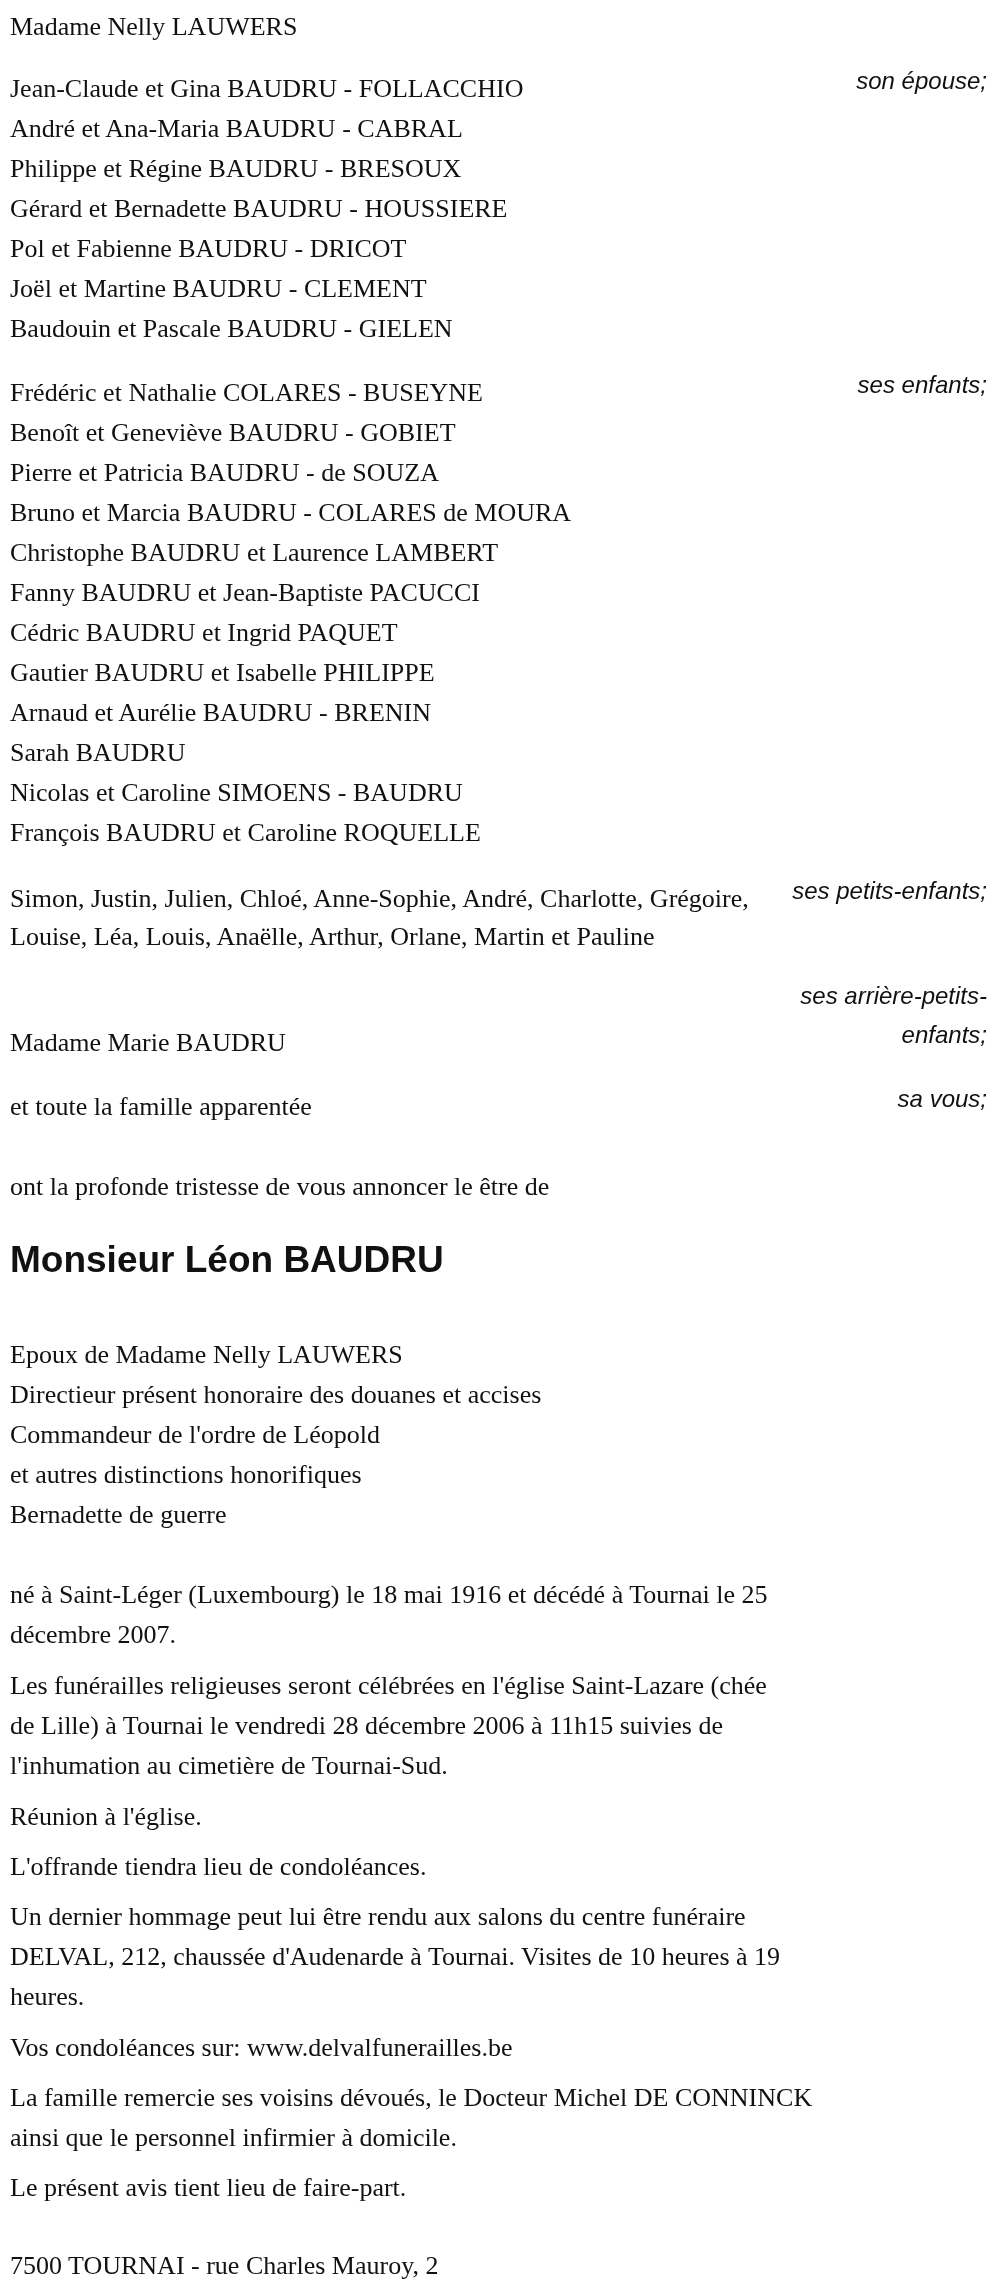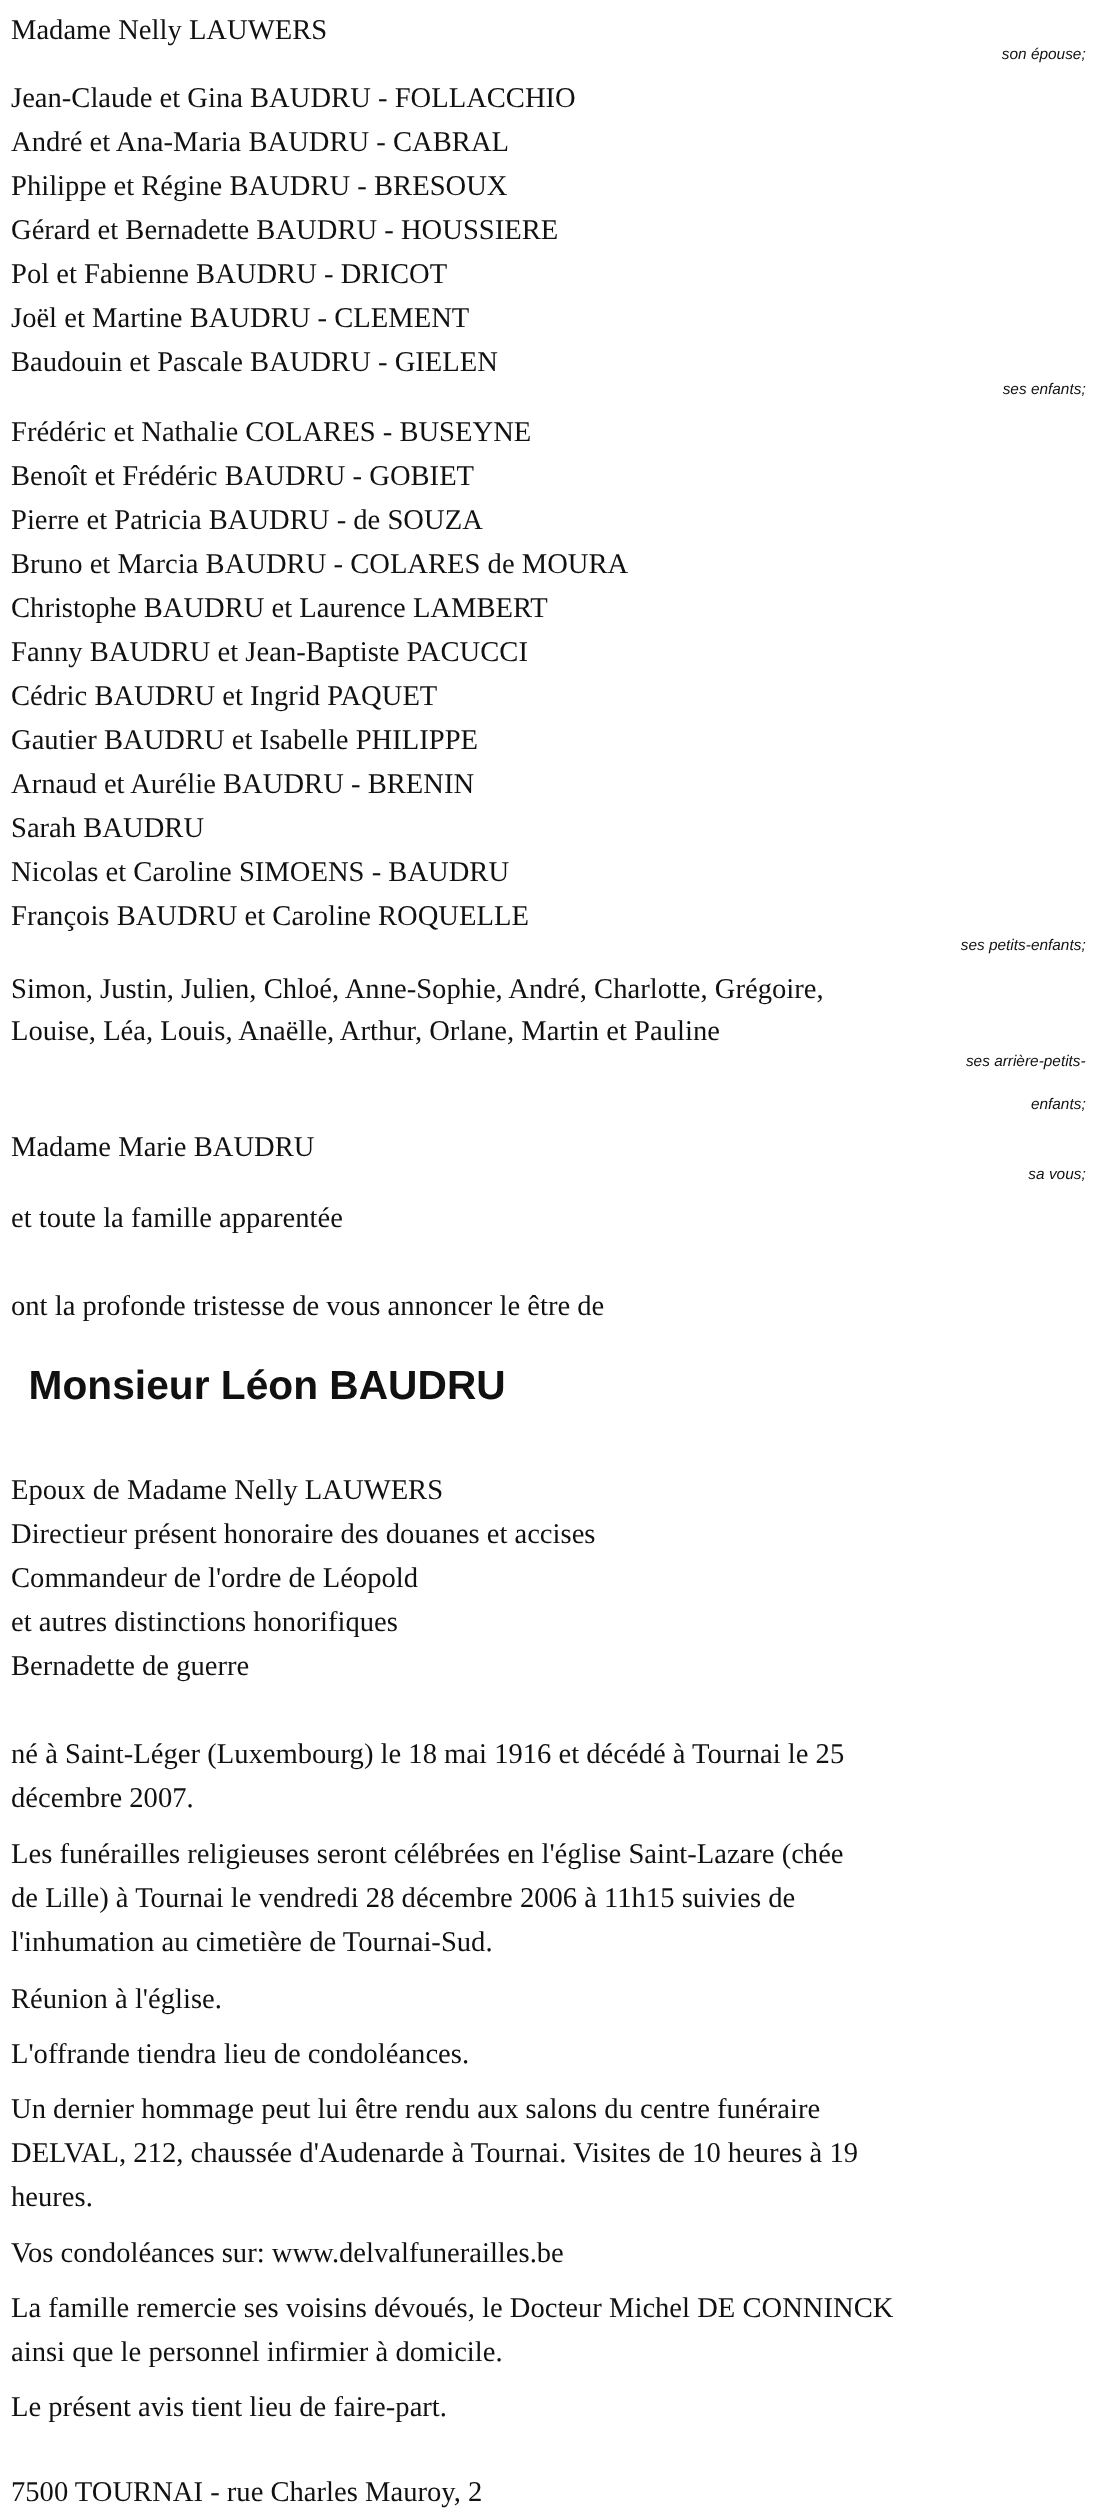--- a/index.html
+++ b/index.html
@@ -7,44 +7,44 @@
     width: 1000px; height: 2290px; position: relative; overflow: hidden;
     font-family: "Liberation Sans", sans-serif; color: #111111;
     font-size: 26px;
   }
   .line {
     position: absolute; left: 10px; white-space: nowrap;
     line-height: 30px; height: 30px; font-family: Liberation Serif, serif;
   }
   .rel {
     position: absolute; right: 13px; white-space: nowrap;
-    font-style: italic; font-size: 14px; line-height: 26px; text-align: right;
+    font-style: italic; font-size: 24px; line-height: 26px; text-align: right; margin-top: 32px;
   }
   .title {
     position: absolute; left: 10px; white-space: nowrap;
-    font-weight: bold; font-size: 37px; line-height: 44px; margin-left: 16px;
+    font-weight: bold; font-size: 37px; line-height: 44px;
   }
 </style>
 </head>
 <body>
 
 <div class="line" style="top:12px">Madame Nelly LAUWERS</div>
 <div class="rel" style="top:36px">son épouse;</div>
 
 <div class="line" style="top:74px">Jean-Claude et Gina BAUDRU - FOLLACCHIO</div>
 <div class="line" style="top:114px">André et Ana-Maria BAUDRU - CABRAL</div>
 <div class="line" style="top:154px">Philippe et Régine BAUDRU - BRESOUX</div>
 <div class="line" style="top:194px">Gérard et Bernadette BAUDRU - HOUSSIERE</div>
 <div class="line" style="top:234px">Pol et Fabienne BAUDRU - DRICOT</div>
 <div class="line" style="top:274px">Joël et Martine BAUDRU - CLEMENT</div>
 <div class="line" style="top:314px">Baudouin et Pascale BAUDRU - GIELEN</div>
 <div class="rel" style="top:340px">ses enfants;</div>
 
 <div class="line" style="top:378px">Frédéric et Nathalie COLARES - BUSEYNE</div>
-<div class="line" style="top:418px">Benoît et Frédéric BAUDRU - GOBIET</div>
+<div class="line" style="top:418px">Benoît et Geneviève BAUDRU - GOBIET</div>
 <div class="line" style="top:458px">Pierre et Patricia BAUDRU - de SOUZA</div>
 <div class="line" style="top:498px">Bruno et Marcia BAUDRU - COLARES de MOURA</div>
 <div class="line" style="top:538px">Christophe BAUDRU et Laurence LAMBERT</div>
 <div class="line" style="top:578px">Fanny BAUDRU et Jean-Baptiste PACUCCI</div>
 <div class="line" style="top:618px">Cédric BAUDRU et Ingrid PAQUET</div>
 <div class="line" style="top:658px">Gautier BAUDRU et Isabelle PHILIPPE</div>
 <div class="line" style="top:698px">Arnaud et Aurélie BAUDRU - BRENIN</div>
 <div class="line" style="top:738px">Sarah BAUDRU</div>
 <div class="line" style="top:778px">Nicolas et Caroline SIMOENS - BAUDRU</div>
 <div class="line" style="top:818px">François BAUDRU et Caroline ROQUELLE</div>

